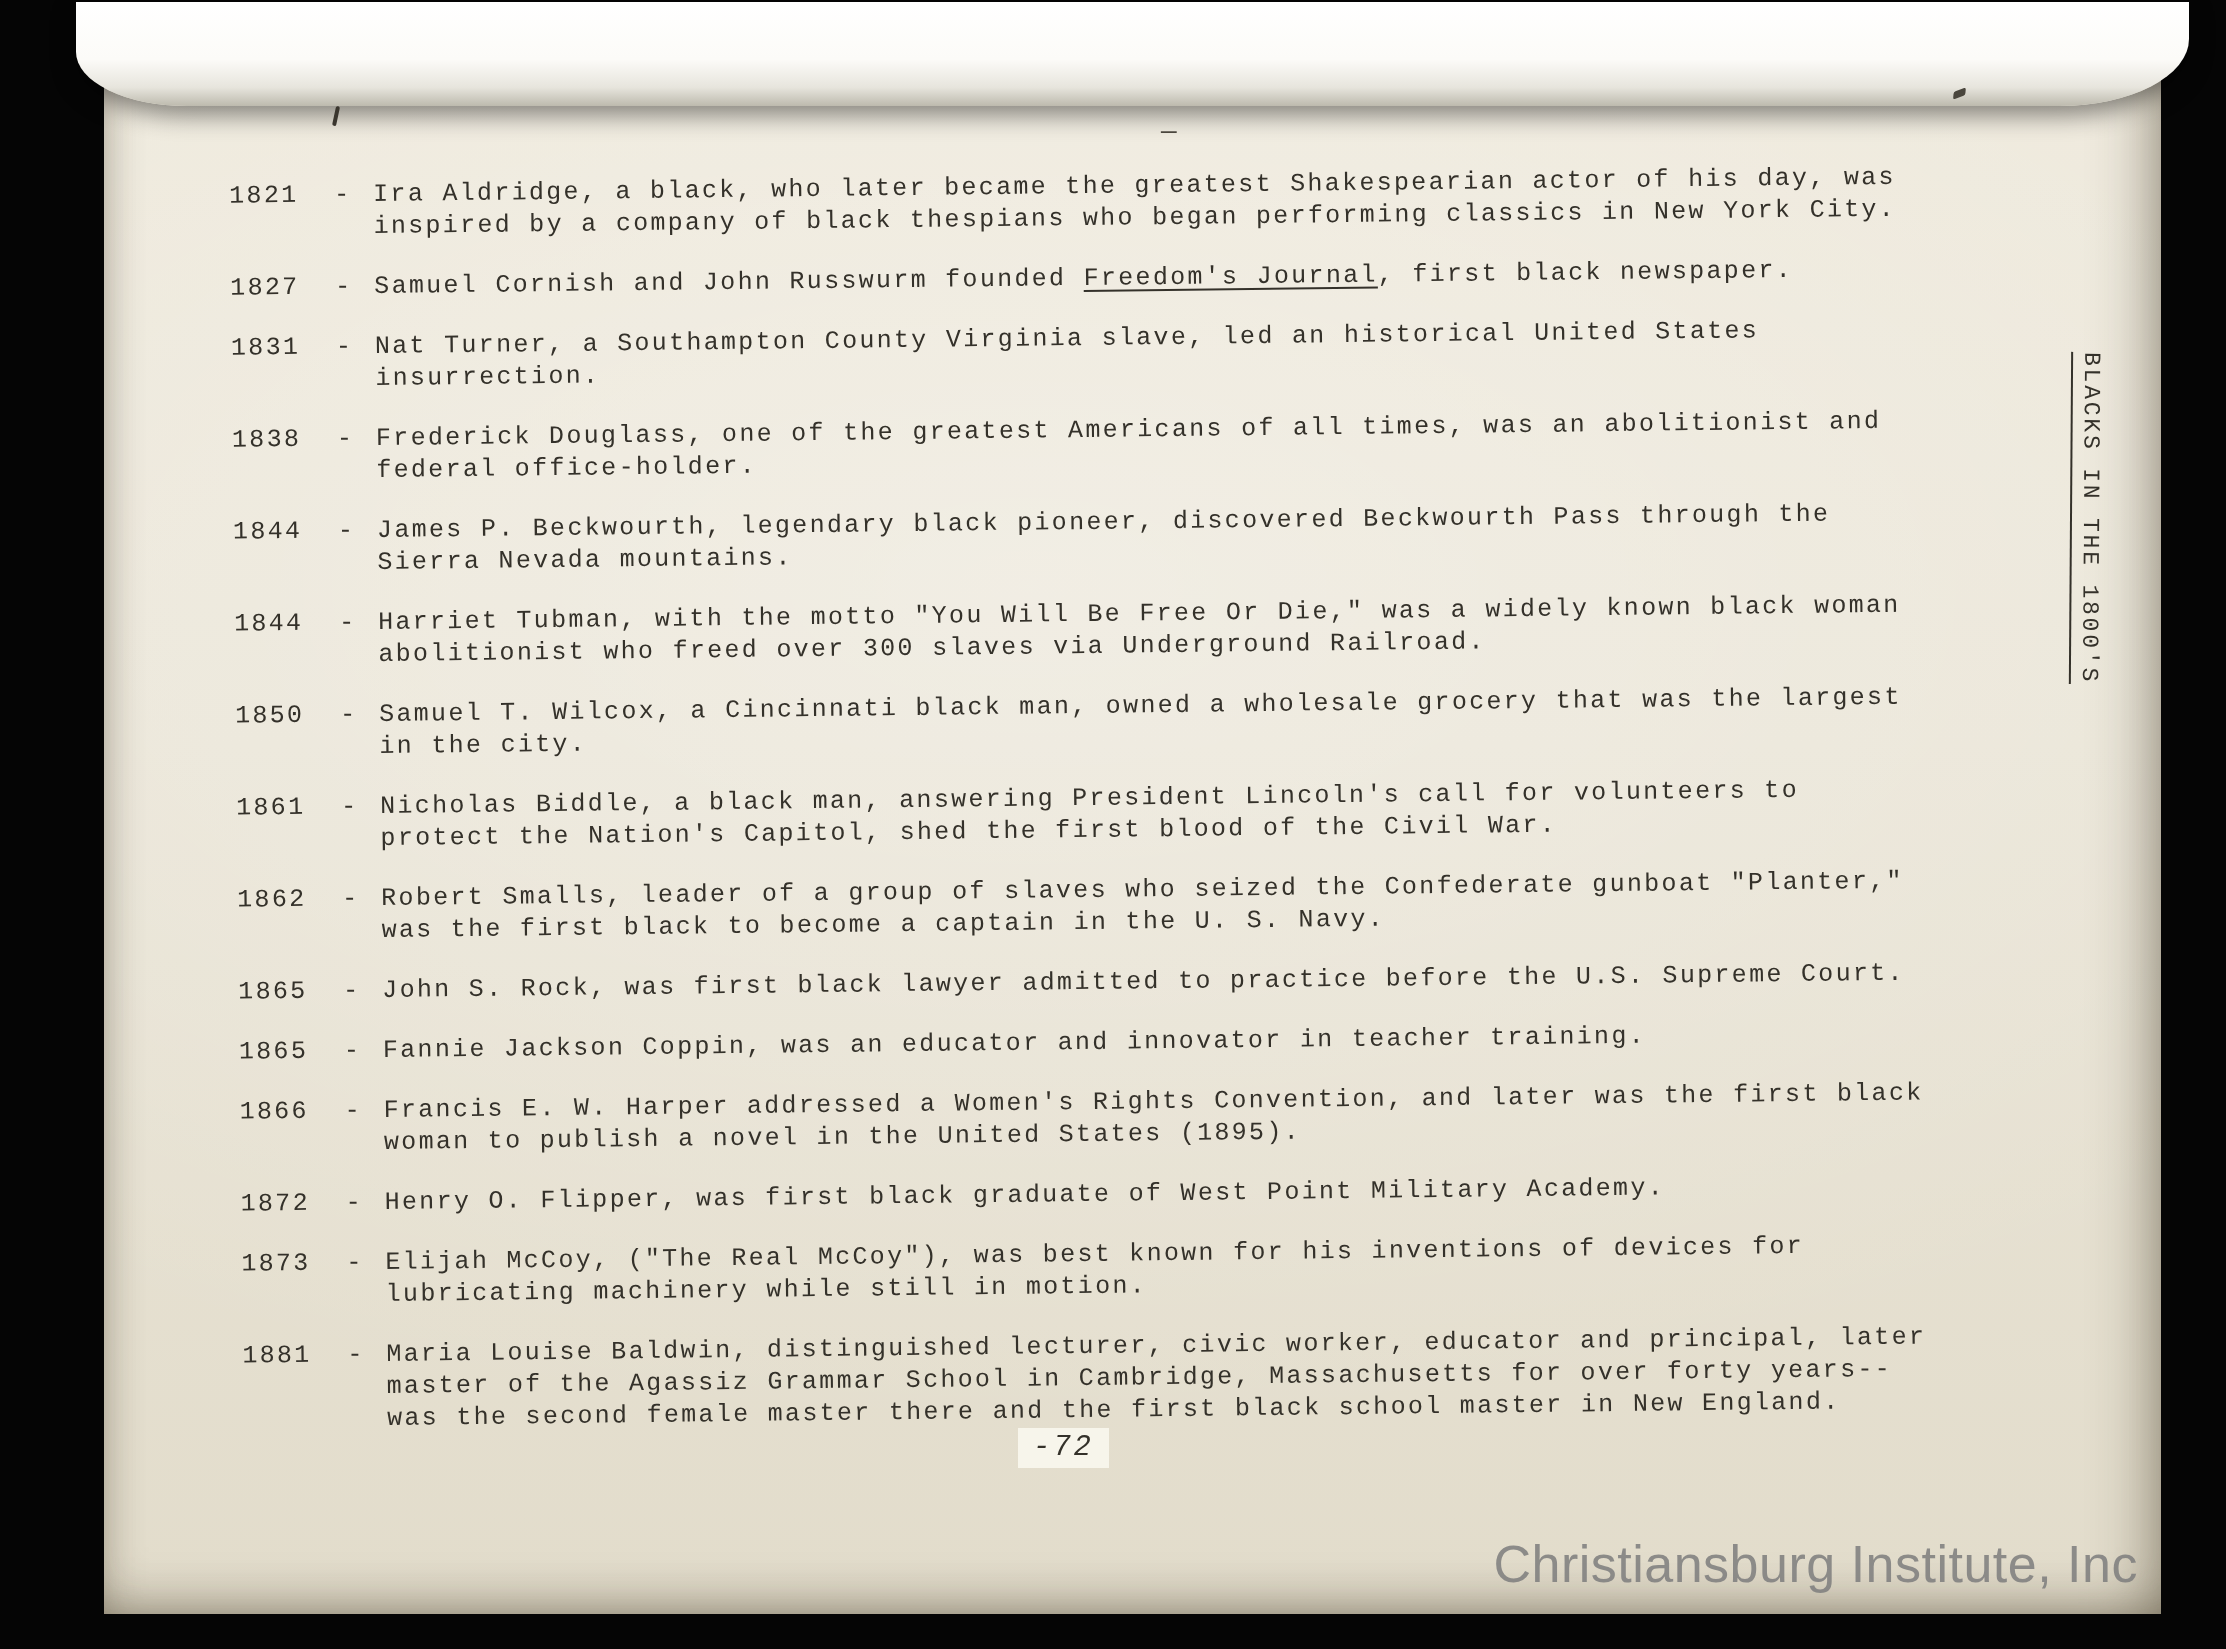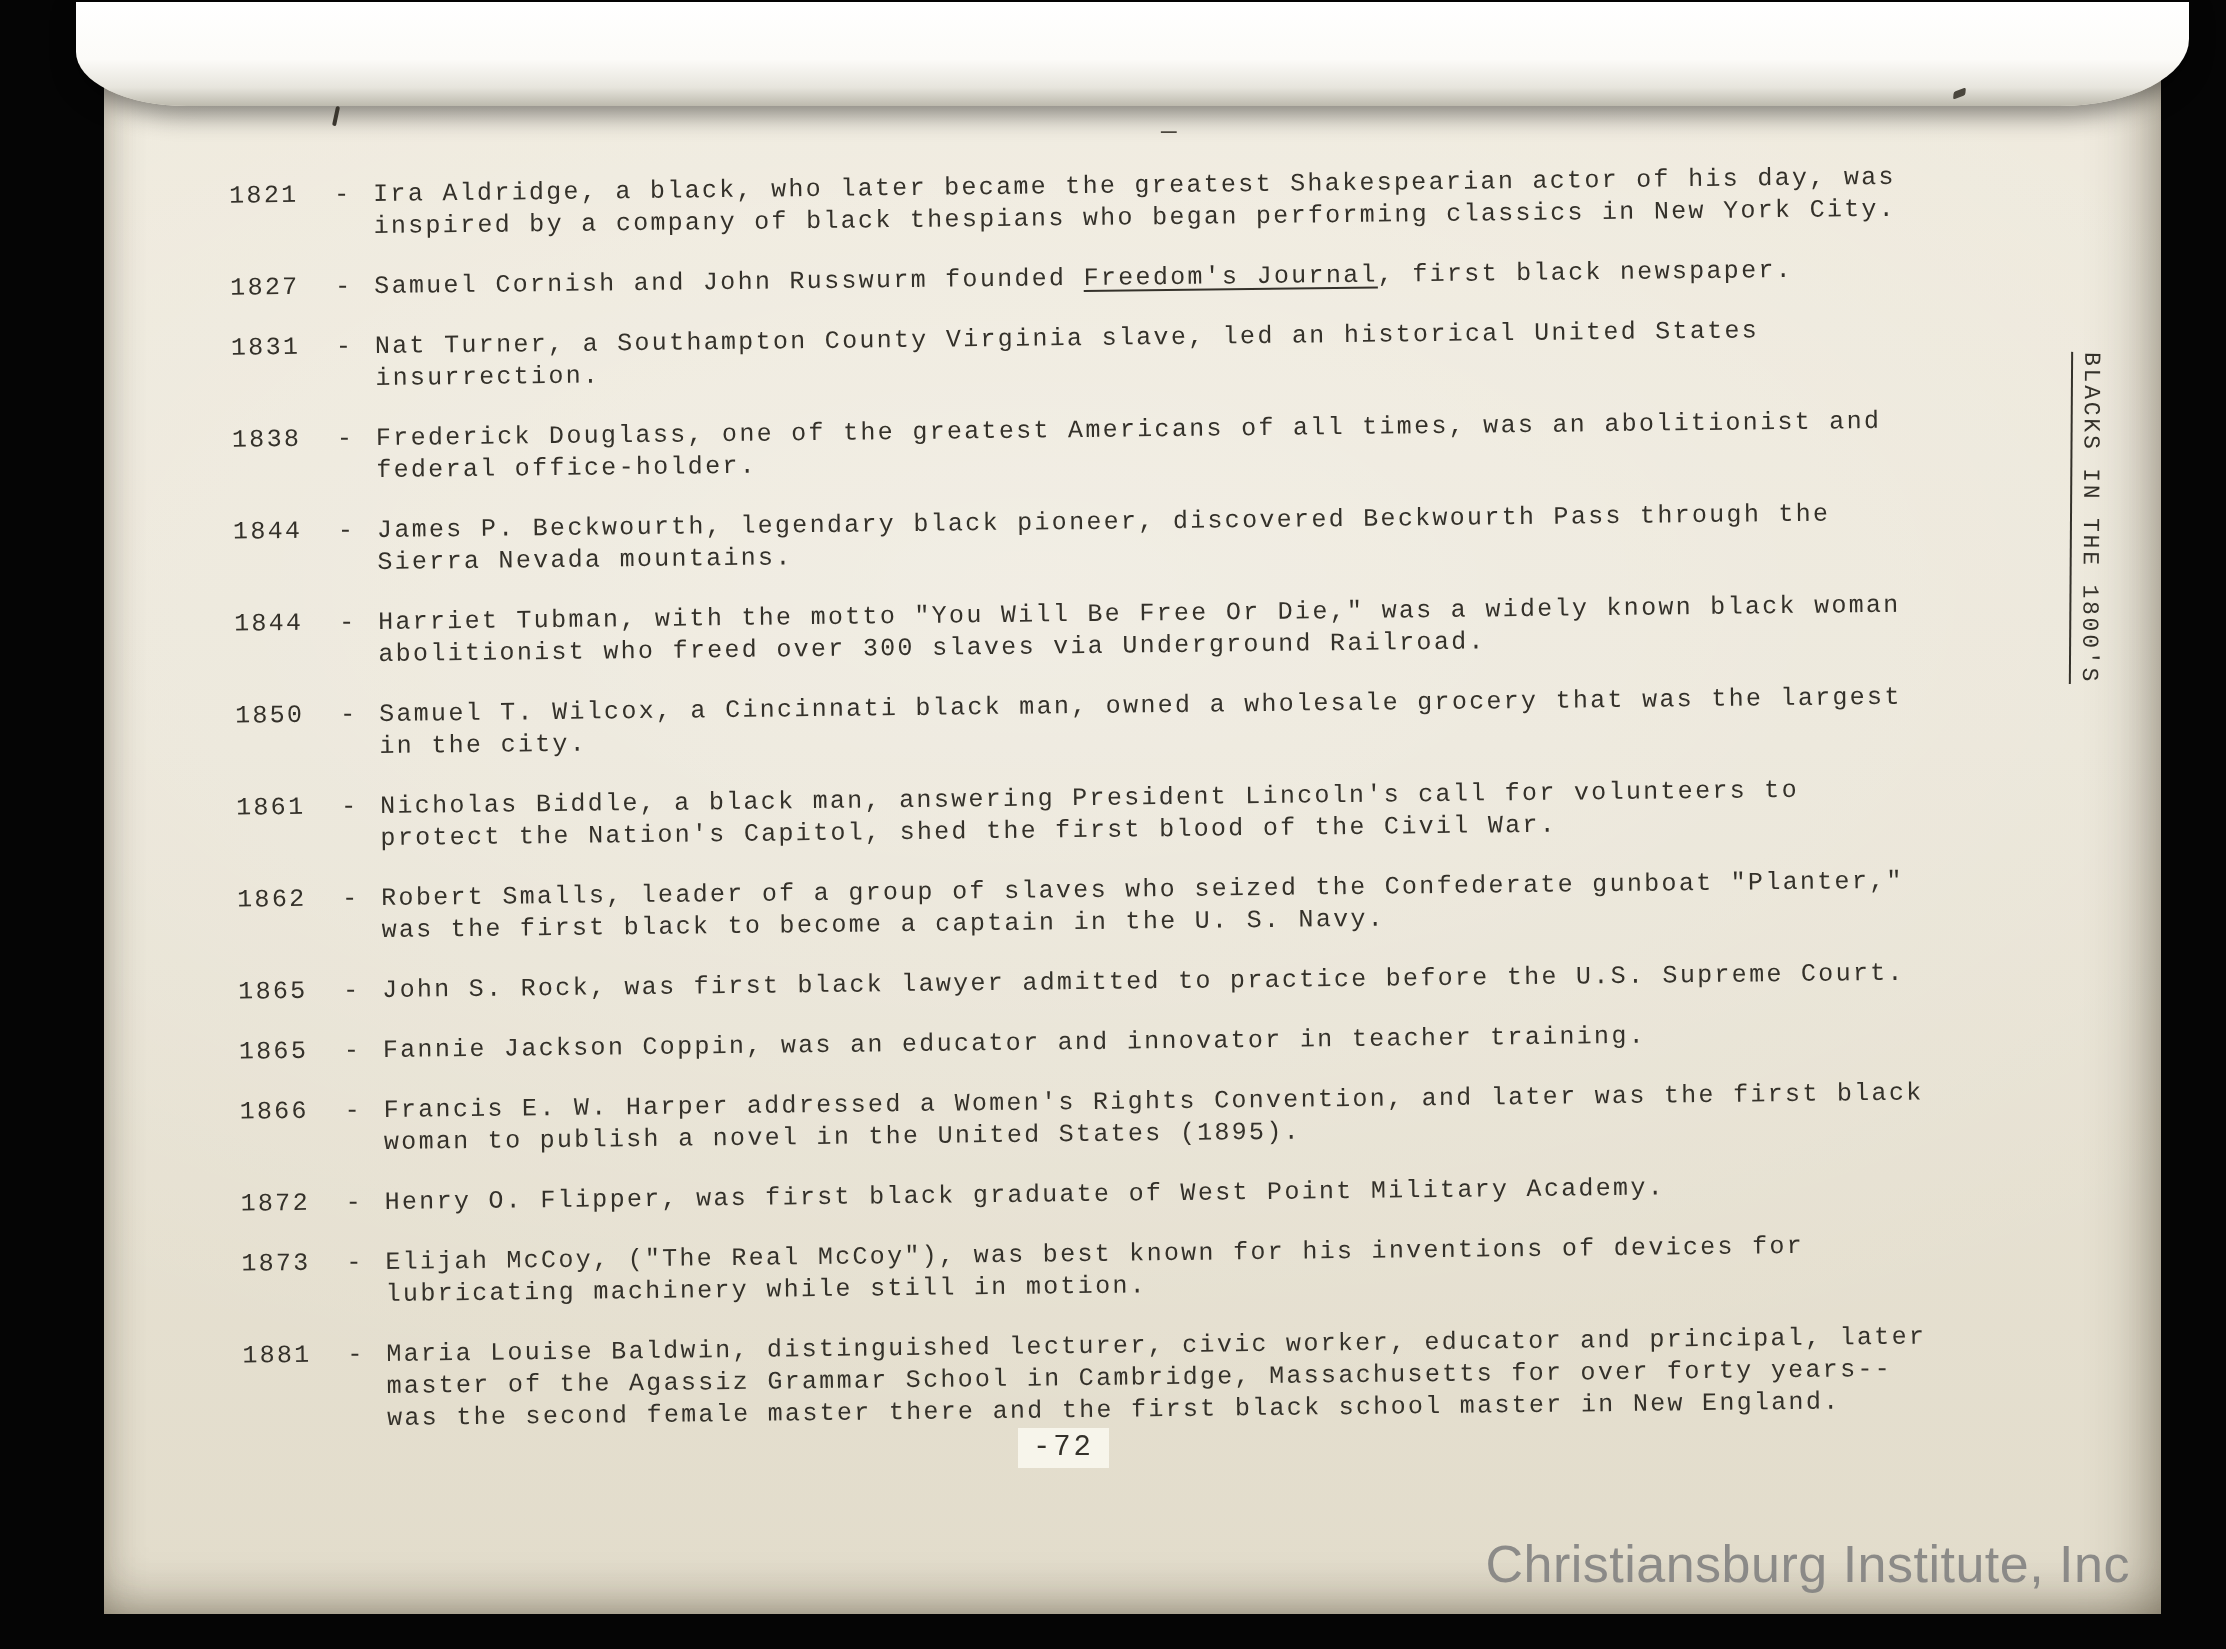--- a/index.html
+++ b/index.html
@@ -105,24 +105,25 @@
   }
   .page-number {
     position: absolute;
     top: 1396px;
     left: 914px;
     font-size: 29px;
     letter-spacing: 2.8px;
     color: #34312a;
     background: rgba(248, 245, 236, 0.95);
     padding: 2.8px 15px 4.6px 15px;
+    font-style: italic;
   }
   .watermark {
     position: absolute;
-    right: 31px;
+    right: 23px;
     bottom: 20.4px;
     font-family: "Liberation Sans", "DejaVu Sans", sans-serif;
     font-size: 52px;
     color: rgba(125, 125, 125, 0.85);
     letter-spacing: 0.5px;
     white-space: nowrap;
   }
 </style>
 </head>
 <body>

